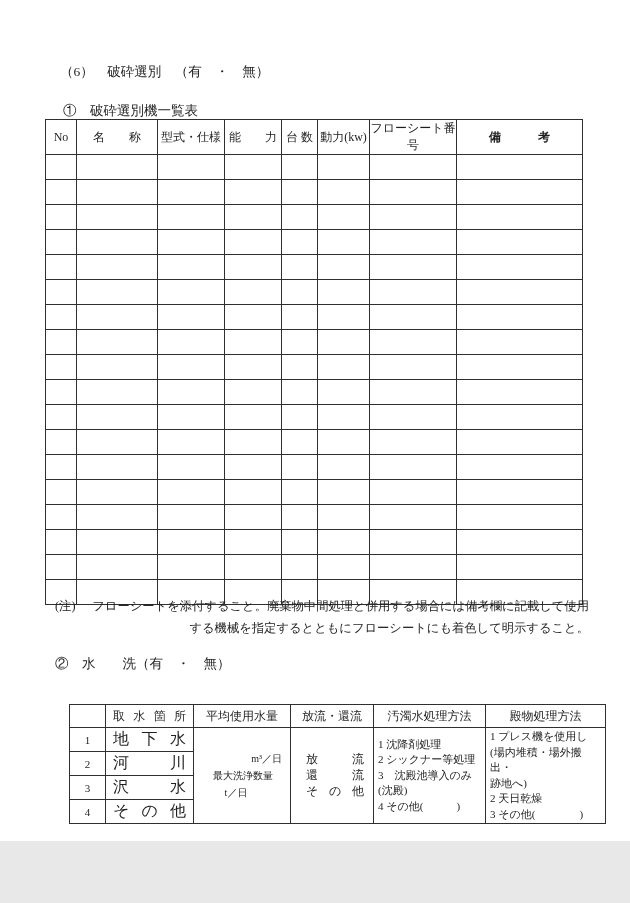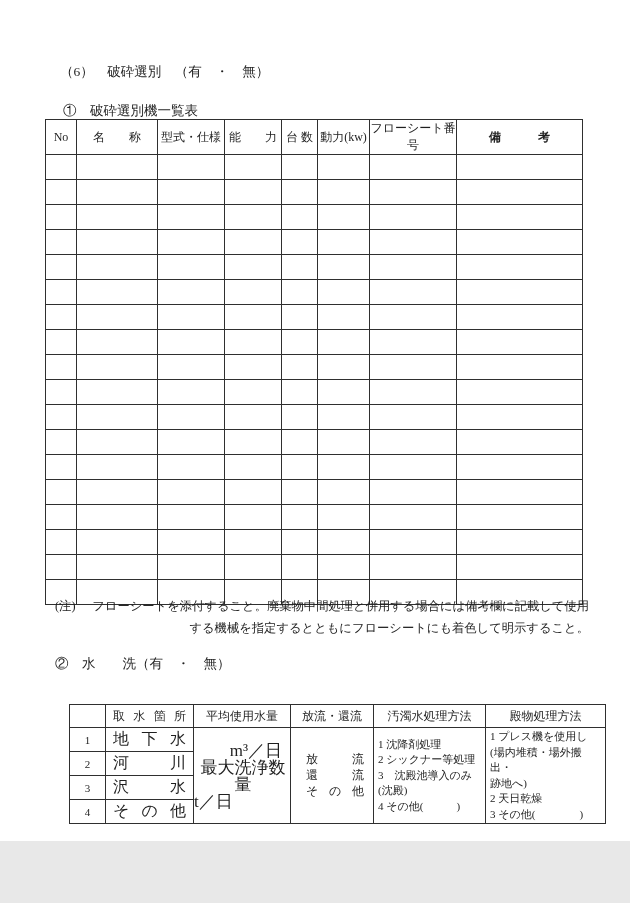--- a/index.html
+++ b/index.html
@@ -24,24 +24,24 @@
   .t2 td.rowcell{height:23px;}
   .t2 td.num{font-size:11px;}
   
   .jc{text-align:justify;text-align-last:justify;text-justify:inter-character;}
   .th-name{padding:0 16px;}
   .th-capacity{padding:0 4px;}
   .th-remarks{padding:0 32px;font-weight:bold;}
   .th-intake{padding:0 7px;}
   .intake-label{padding:0 7px;font-size:16px;}
   
-  .avg-cell div{line-height:17px;font-size:17px;}
+  .avg-cell div{line-height:17px;font-size:10px;}
   .avg-r{text-align:right;padding-right:8px;}
   .avg-l{text-align:center;padding-left:2px;}
-  .avg-r2{text-align:left;padding-right:12px;}
+  .avg-r2{text-align:center;padding-right:12px;}
   .disc-line{width:58px;margin-left:15px;line-height:16px;font-size:12px;
              text-align:justify;text-align-last:justify;text-justify:inter-character;font-family:Liberation Mono, monospace;}
   .ml{white-space:pre-line;text-align:left;font-size:11px;line-height:15.5px;
       padding:0 3px 0 4px;vertical-align:middle;}
   
   .note{font-size:12.3px;line-height:21.5px;width:543px;}
   .note-body{margin-left:29px;width:505px;text-align:right;}
   .note-label{position:absolute;left:0;top:0;}
 </style>
 </head>

